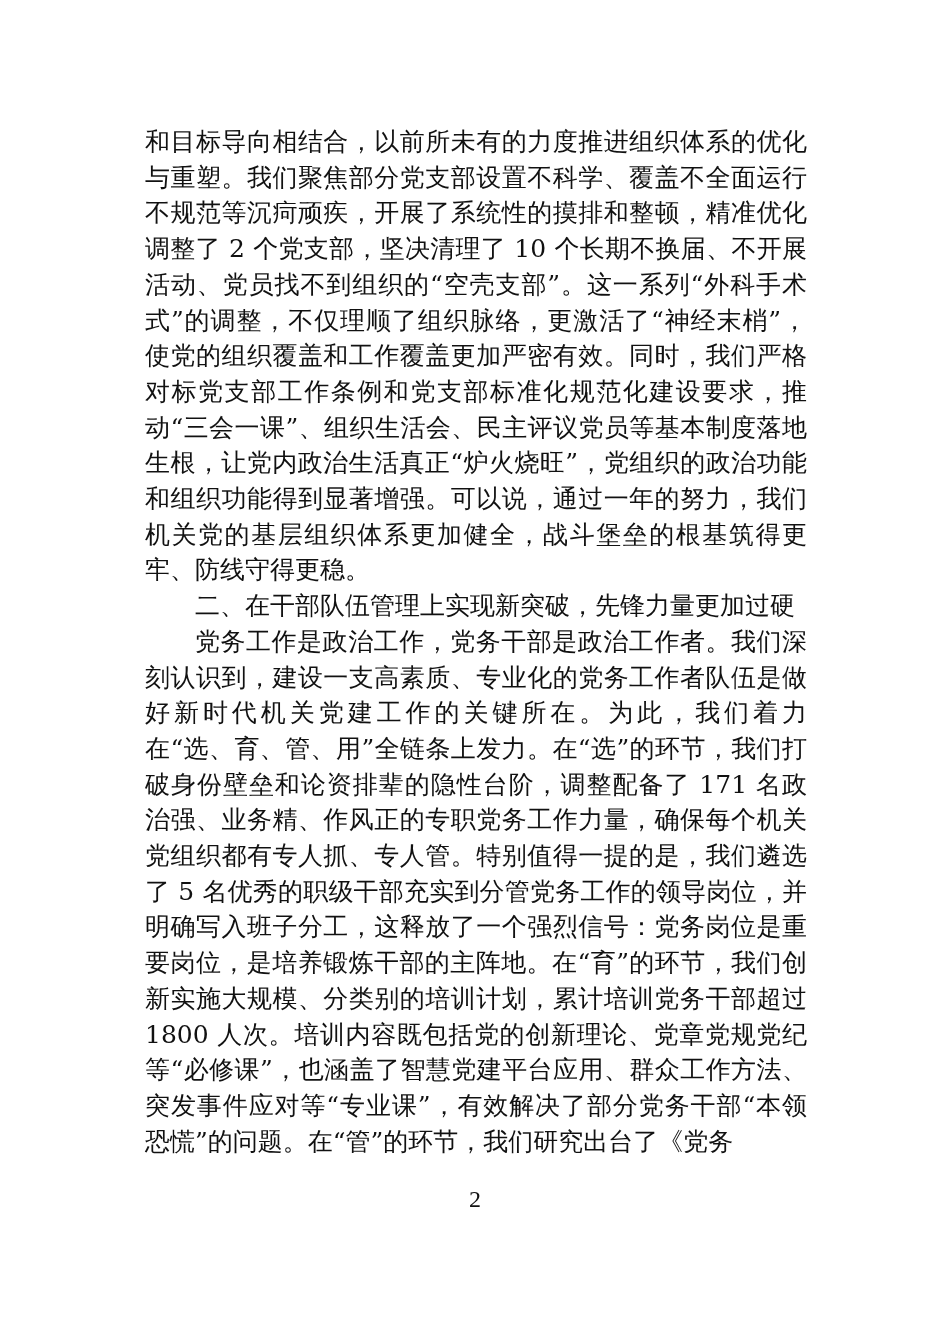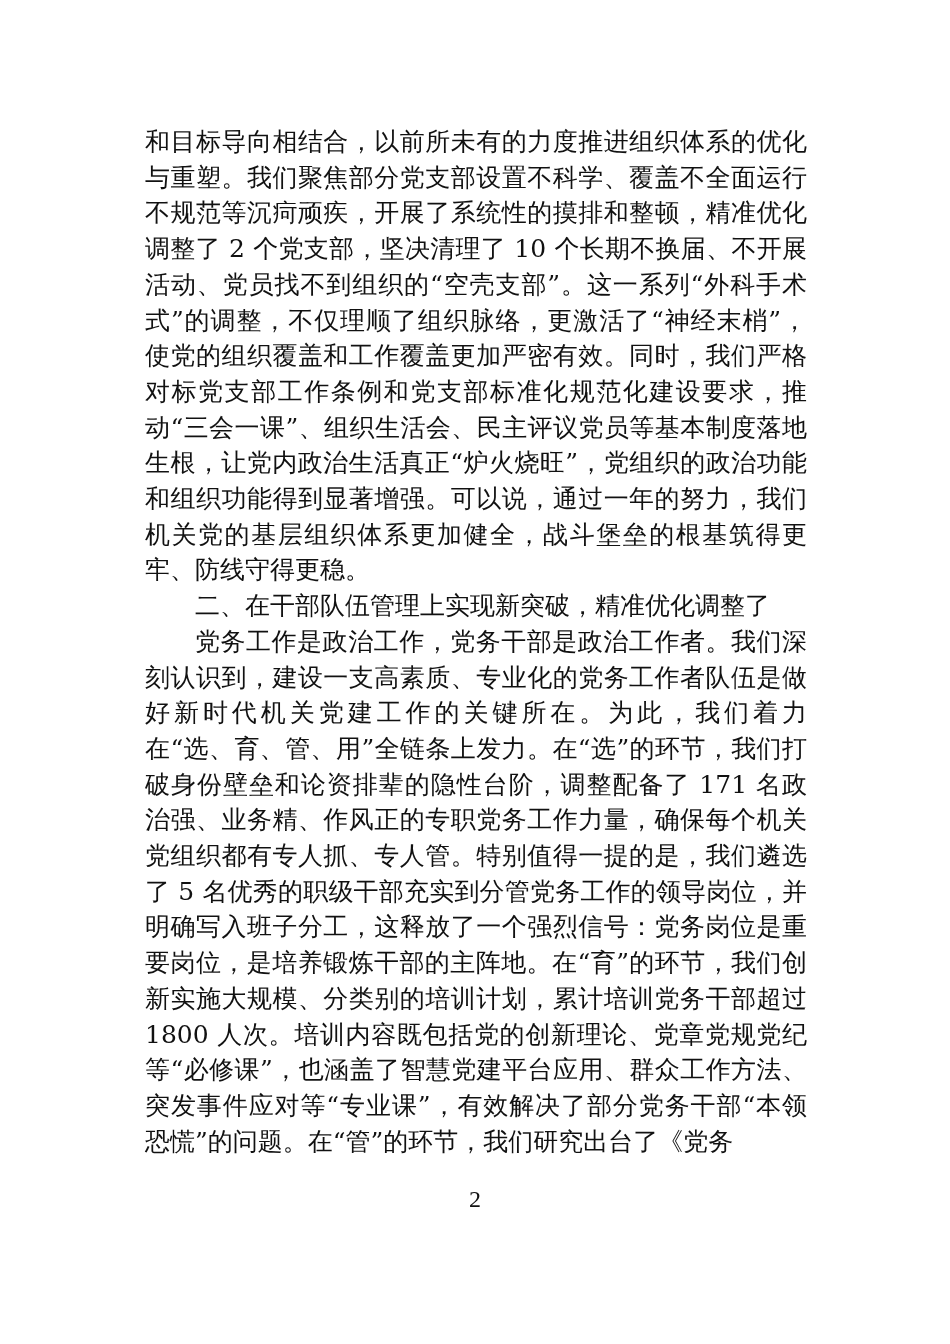--- a/index.html
+++ b/index.html
@@ -26,17 +26,17 @@
       font-family: "Liberation Serif", "DejaVu Serif", serif;
       font-size: 24px; color: #111111;
     }
   </style>
 </head>
 <body>
 
 <div class="page">
   <div class="body-text">
     <p class="para">和目标导向相结合，以前所未有的力度推进组织体系的优化与重塑。我们聚焦部分党支部设置不科学、覆盖不全面运行不规范等沉疴顽疾，开展了系统性的摸排和整顿，精准优化调整了 2 个党支部，坚决清理了 10 个长期不换届、不开展活动、党员找不到组织的“空壳支部”。这一系列“外科手术式”的调整，不仅理顺了组织脉络，更激活了“神经末梢”，使党的组织覆盖和工作覆盖更加严密有效。同时，我们严格对标党支部工作条例和党支部标准化规范化建设要求，推动“三会一课”、组织生活会、民主评议党员等基本制度落地生根，让党内政治生活真正“炉火烧旺”，党组织的政治功能和组织功能得到显著增强。可以说，通过一年的努力，我们机关党的基层组织体系更加健全，战斗堡垒的根基筑得更牢、防线守得更稳。</p>
-    <p class="heading">二、在干部队伍管理上实现新突破，精准优化调整了</p>
+    <p class="heading">二、在干部队伍管理上实现新突破，先锋力量更加过硬</p>
     <p class="para indent">党务工作是政治工作，党务干部是政治工作者。我们深刻认识到，建设一支高素质、专业化的党务工作者队伍是做好新时代机关党建工作的关键所在。为此，我们着力在“选、育、管、用”全链条上发力。在“选”的环节，我们打破身份壁垒和论资排辈的隐性台阶，调整配备了 171 名政治强、业务精、作风正的专职党务工作力量，确保每个机关党组织都有专人抓、专人管。特别值得一提的是，我们遴选了 5 名优秀的职级干部充实到分管党务工作的领导岗位，并明确写入班子分工，这释放了一个强烈信号：党务岗位是重要岗位，是培养锻炼干部的主阵地。在“育”的环节，我们创新实施大规模、分类别的培训计划，累计培训党务干部超过 1800 人次。培训内容既包括党的创新理论、党章党规党纪等“必修课”，也涵盖了智慧党建平台应用、群众工作方法、突发事件应对等“专业课”，有效解决了部分党务干部“本领恐慌”的问题。在“管”的环节，我们研究出台了《党务</p>
   </div>
   <div class="page-number">2</div>
 </div>
 
 </body></html>

